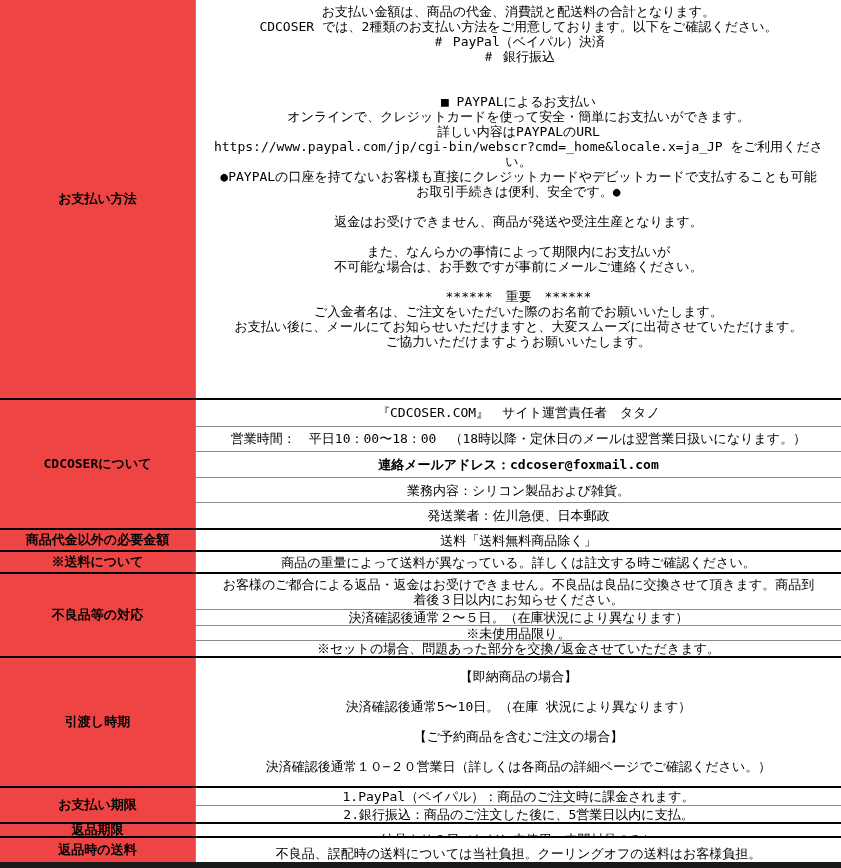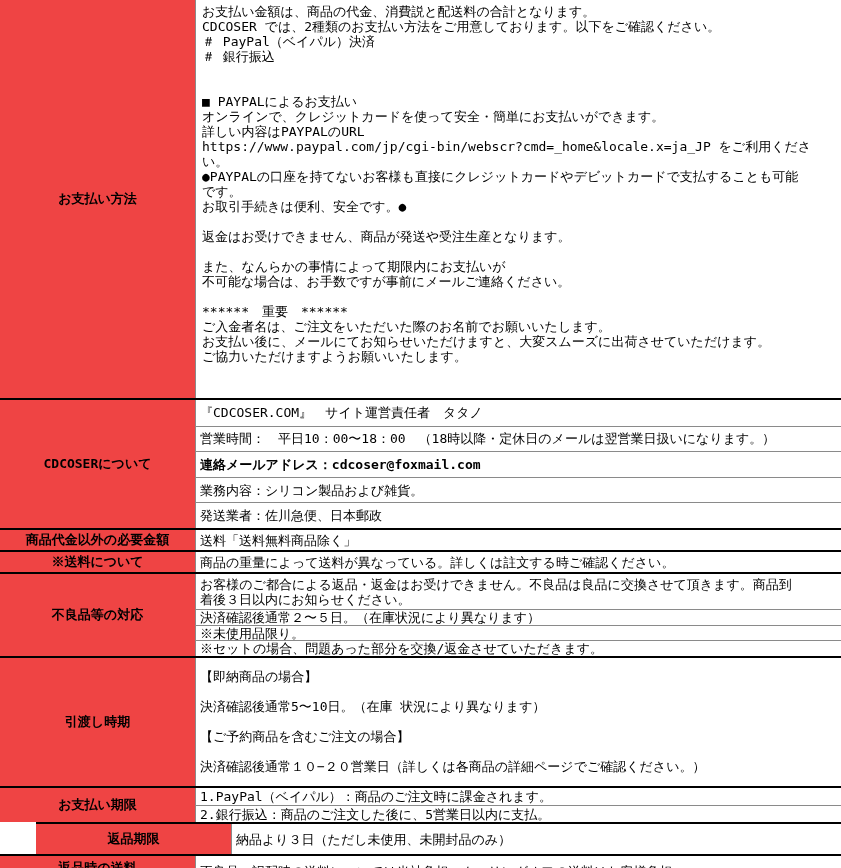--- a/index.html
+++ b/index.html
@@ -52,20 +52,21 @@
     overflow: hidden;
   }
   .cell:first-child { border-top: none; }
   .cell.bold { font-weight: bold; }
 
   .line {
     line-height: 15px;
     min-height: 15px;
     white-space: pre-wrap;
     overflow: hidden;
+    text-align: center;
   }
 
   
   .row-payment_method { height: 398px; }
   .row-payment_method .cell { padding: 4px 6px; }
 
   .row-about { height: 130px; }
   .row-about .cell { height: 26px; display: flex; flex-direction: column; justify-content: center; }
 
   .row-extra_fees { height: 22px; }
@@ -76,21 +77,21 @@
   .row-defective .cell { padding: 3px 4px; }
   .row-defective .cell:not(:first-child) { padding: 1px 4px; }
   .row-defective .cell:not(:first-child) .line { line-height: 13px; min-height: 13px; }
 
   .row-delivery_time { height: 130px; }
   .row-delivery_time .cell { padding: 11px 4px 4px 4px; }
 
   .row-payment_deadline { height: 36px; }
   .row-payment_deadline .cell { height: 18px; padding: 1px 4px; }
 
-  .row-return_deadline { height: 32px; margin-left: 36px; }
+  .row-return_deadline { height: 14px; }
   .row-return_shipping { height: 26px; }
   .row-return_deadline .cell, .row-return_shipping .cell { padding: 8px 4px; font-family: Liberation Serif, serif; }
 
   .footer-bar {
     width: 841px;
     height: 10px;
     background: #1a1a1a;
   }
 </style>
 </head>
@@ -105,21 +106,20 @@
           <div class="line">CDCOSER では、2種類のお支払い方法をご用意しております。以下をご確認ください。</div>
           <div class="line">＃ PayPal（ベイパル）決済</div>
           <div class="line">＃ 銀行振込</div>
           <div class="line"></div>
           <div class="line"></div>
           <div class="line">■ PAYPALによるお支払い</div>
           <div class="line">オンラインで、クレジットカードを使って安全・簡単にお支払いができます。</div>
           <div class="line">詳しい内容はPAYPALのURL</div>
           <div class="line">https://www.paypal.com/jp/cgi-bin/webscr?cmd=_home&amp;locale.x=ja_JP をご利用ください。</div>
           <div class="line">●PAYPALの口座を持てないお客様も直接にクレジットカードやデビットカードで支払することも可能</div>
-          <div class="line">です。</div>
           <div class="line">お取引手続きは便利、安全です。●</div>
           <div class="line"></div>
           <div class="line">返金はお受けできません、商品が発送や受注生産となります。</div>
           <div class="line"></div>
           <div class="line">また、なんらかの事情によって期限内にお支払いが</div>
           <div class="line">不可能な場合は、お手数ですが事前にメールご連絡ください。</div>
           <div class="line"></div>
           <div class="line">******　重要　******</div>
           <div class="line">ご入金者名は、ご注文をいただいた際のお名前でお願いいたします。</div>
           <div class="line">お支払い後に、メールにてお知らせいただけますと、大変スムーズに出荷させていただけます。</div>

